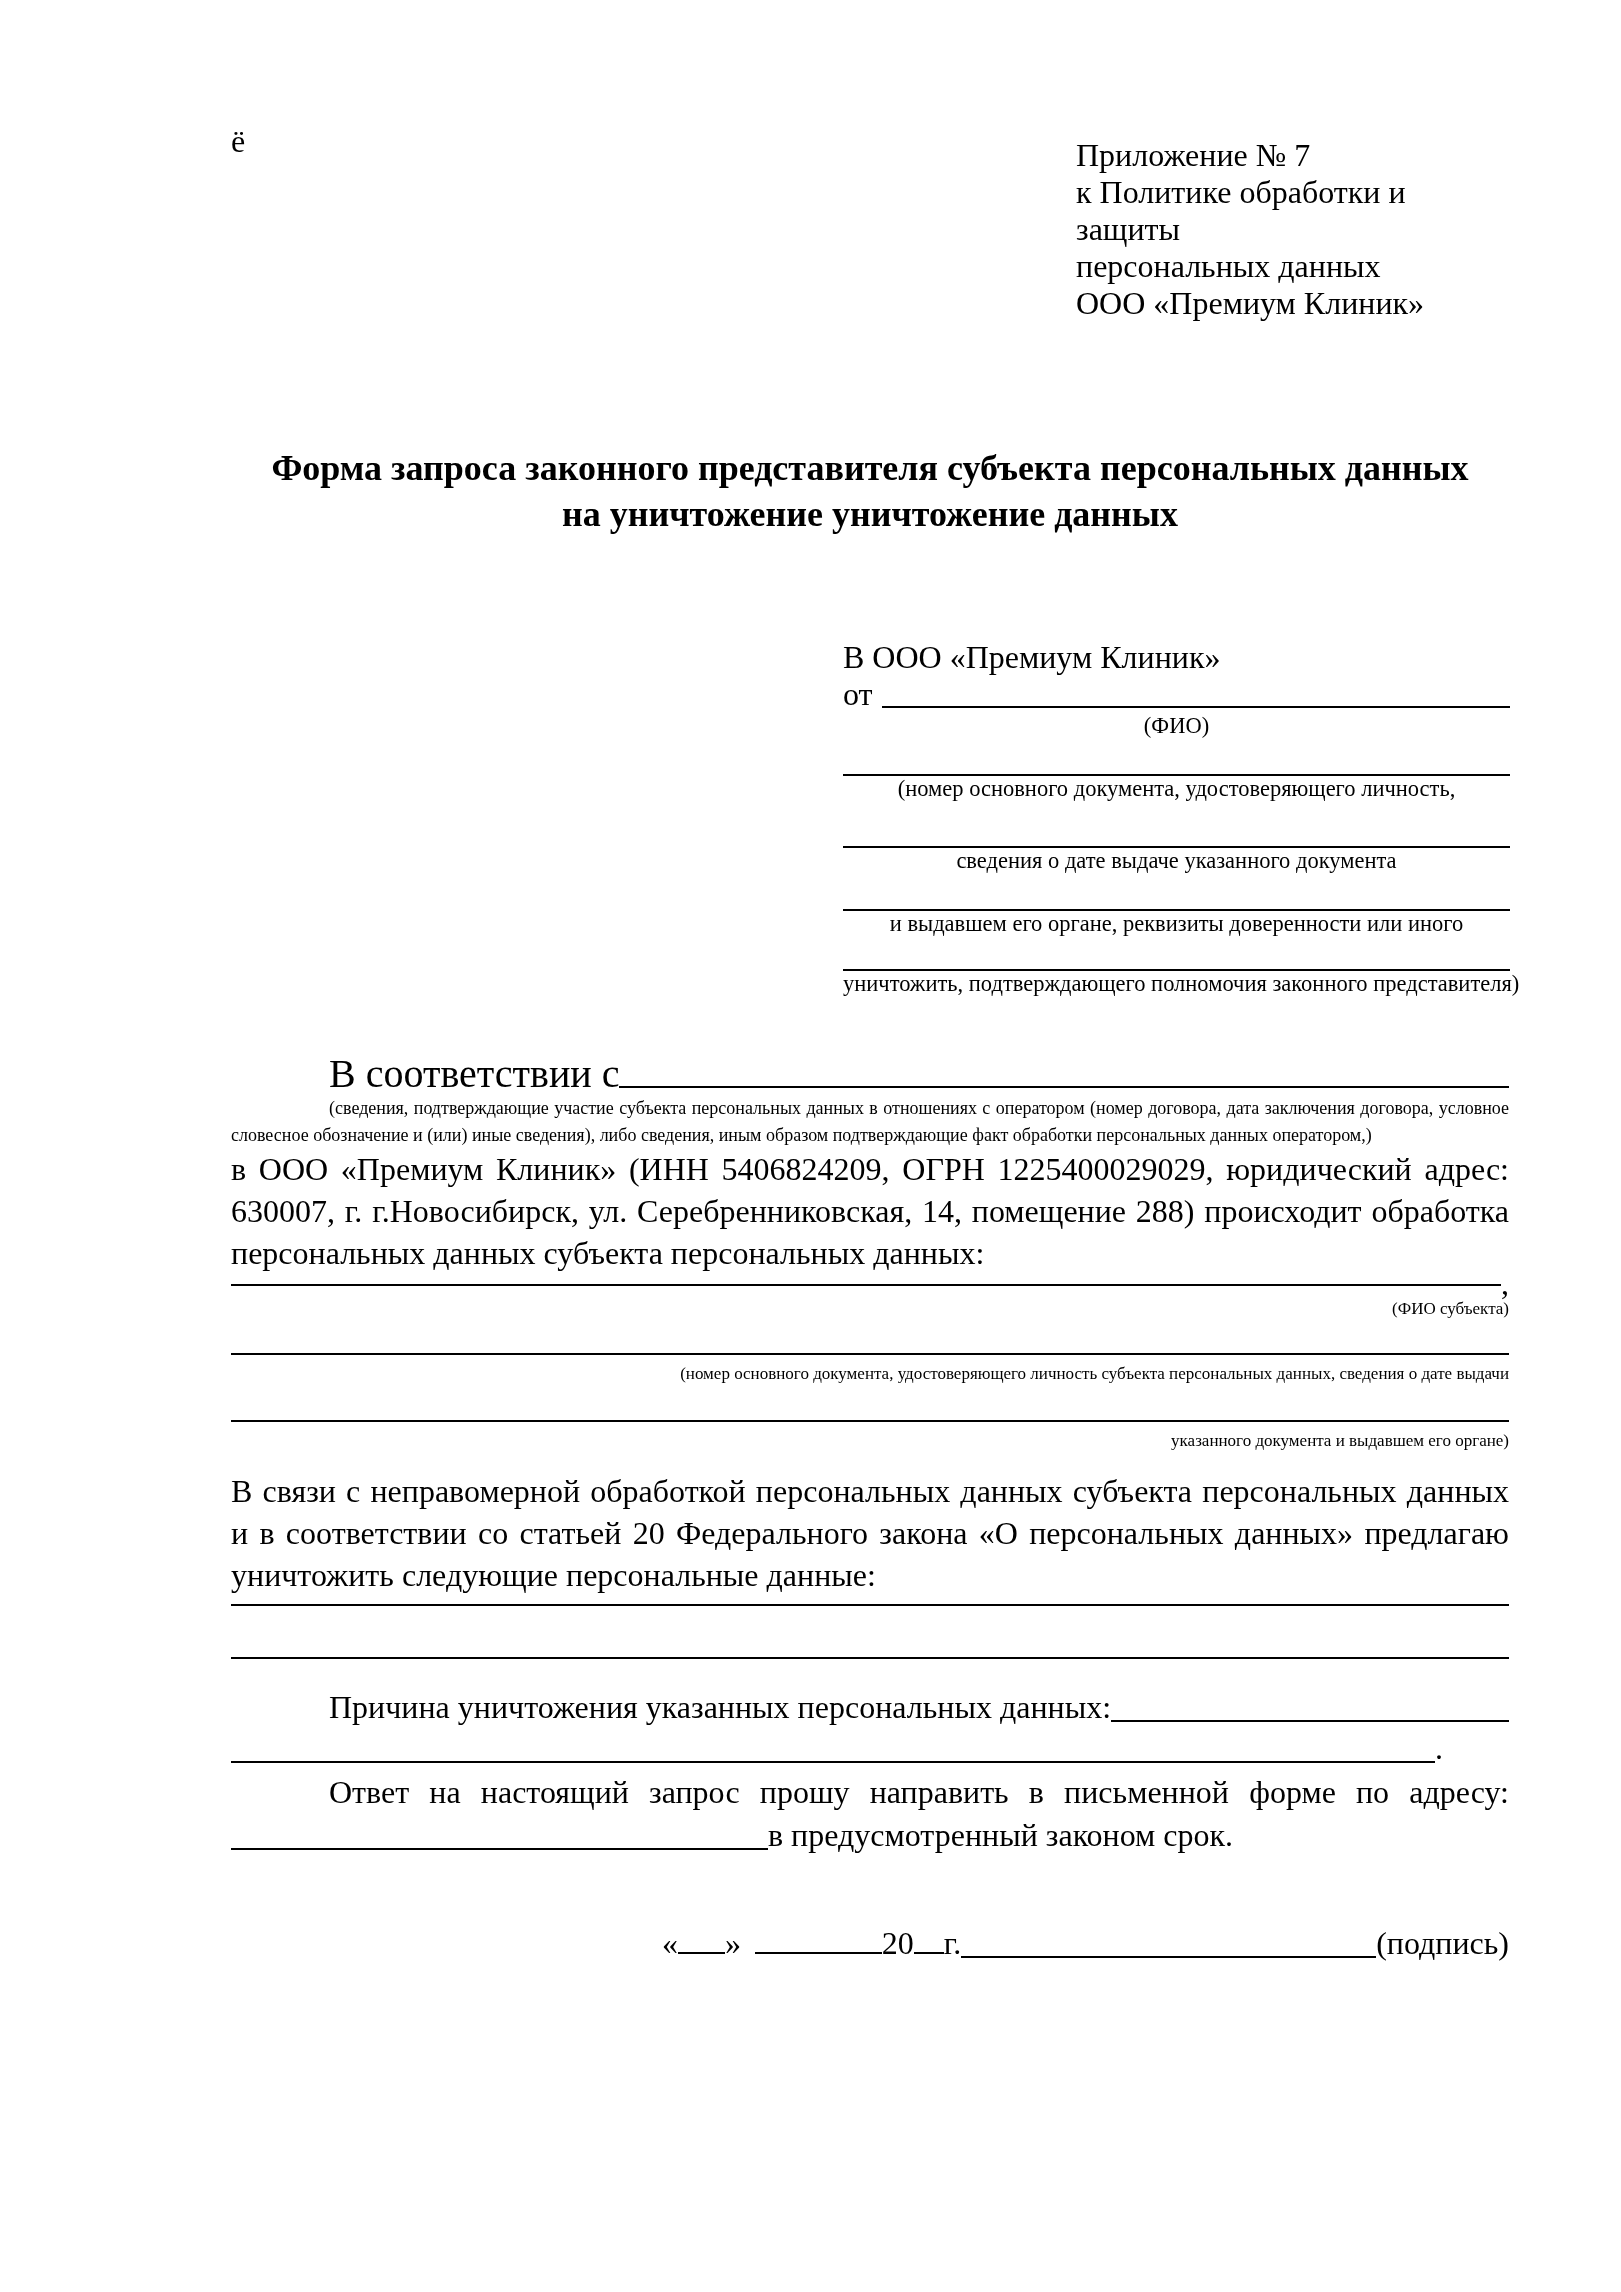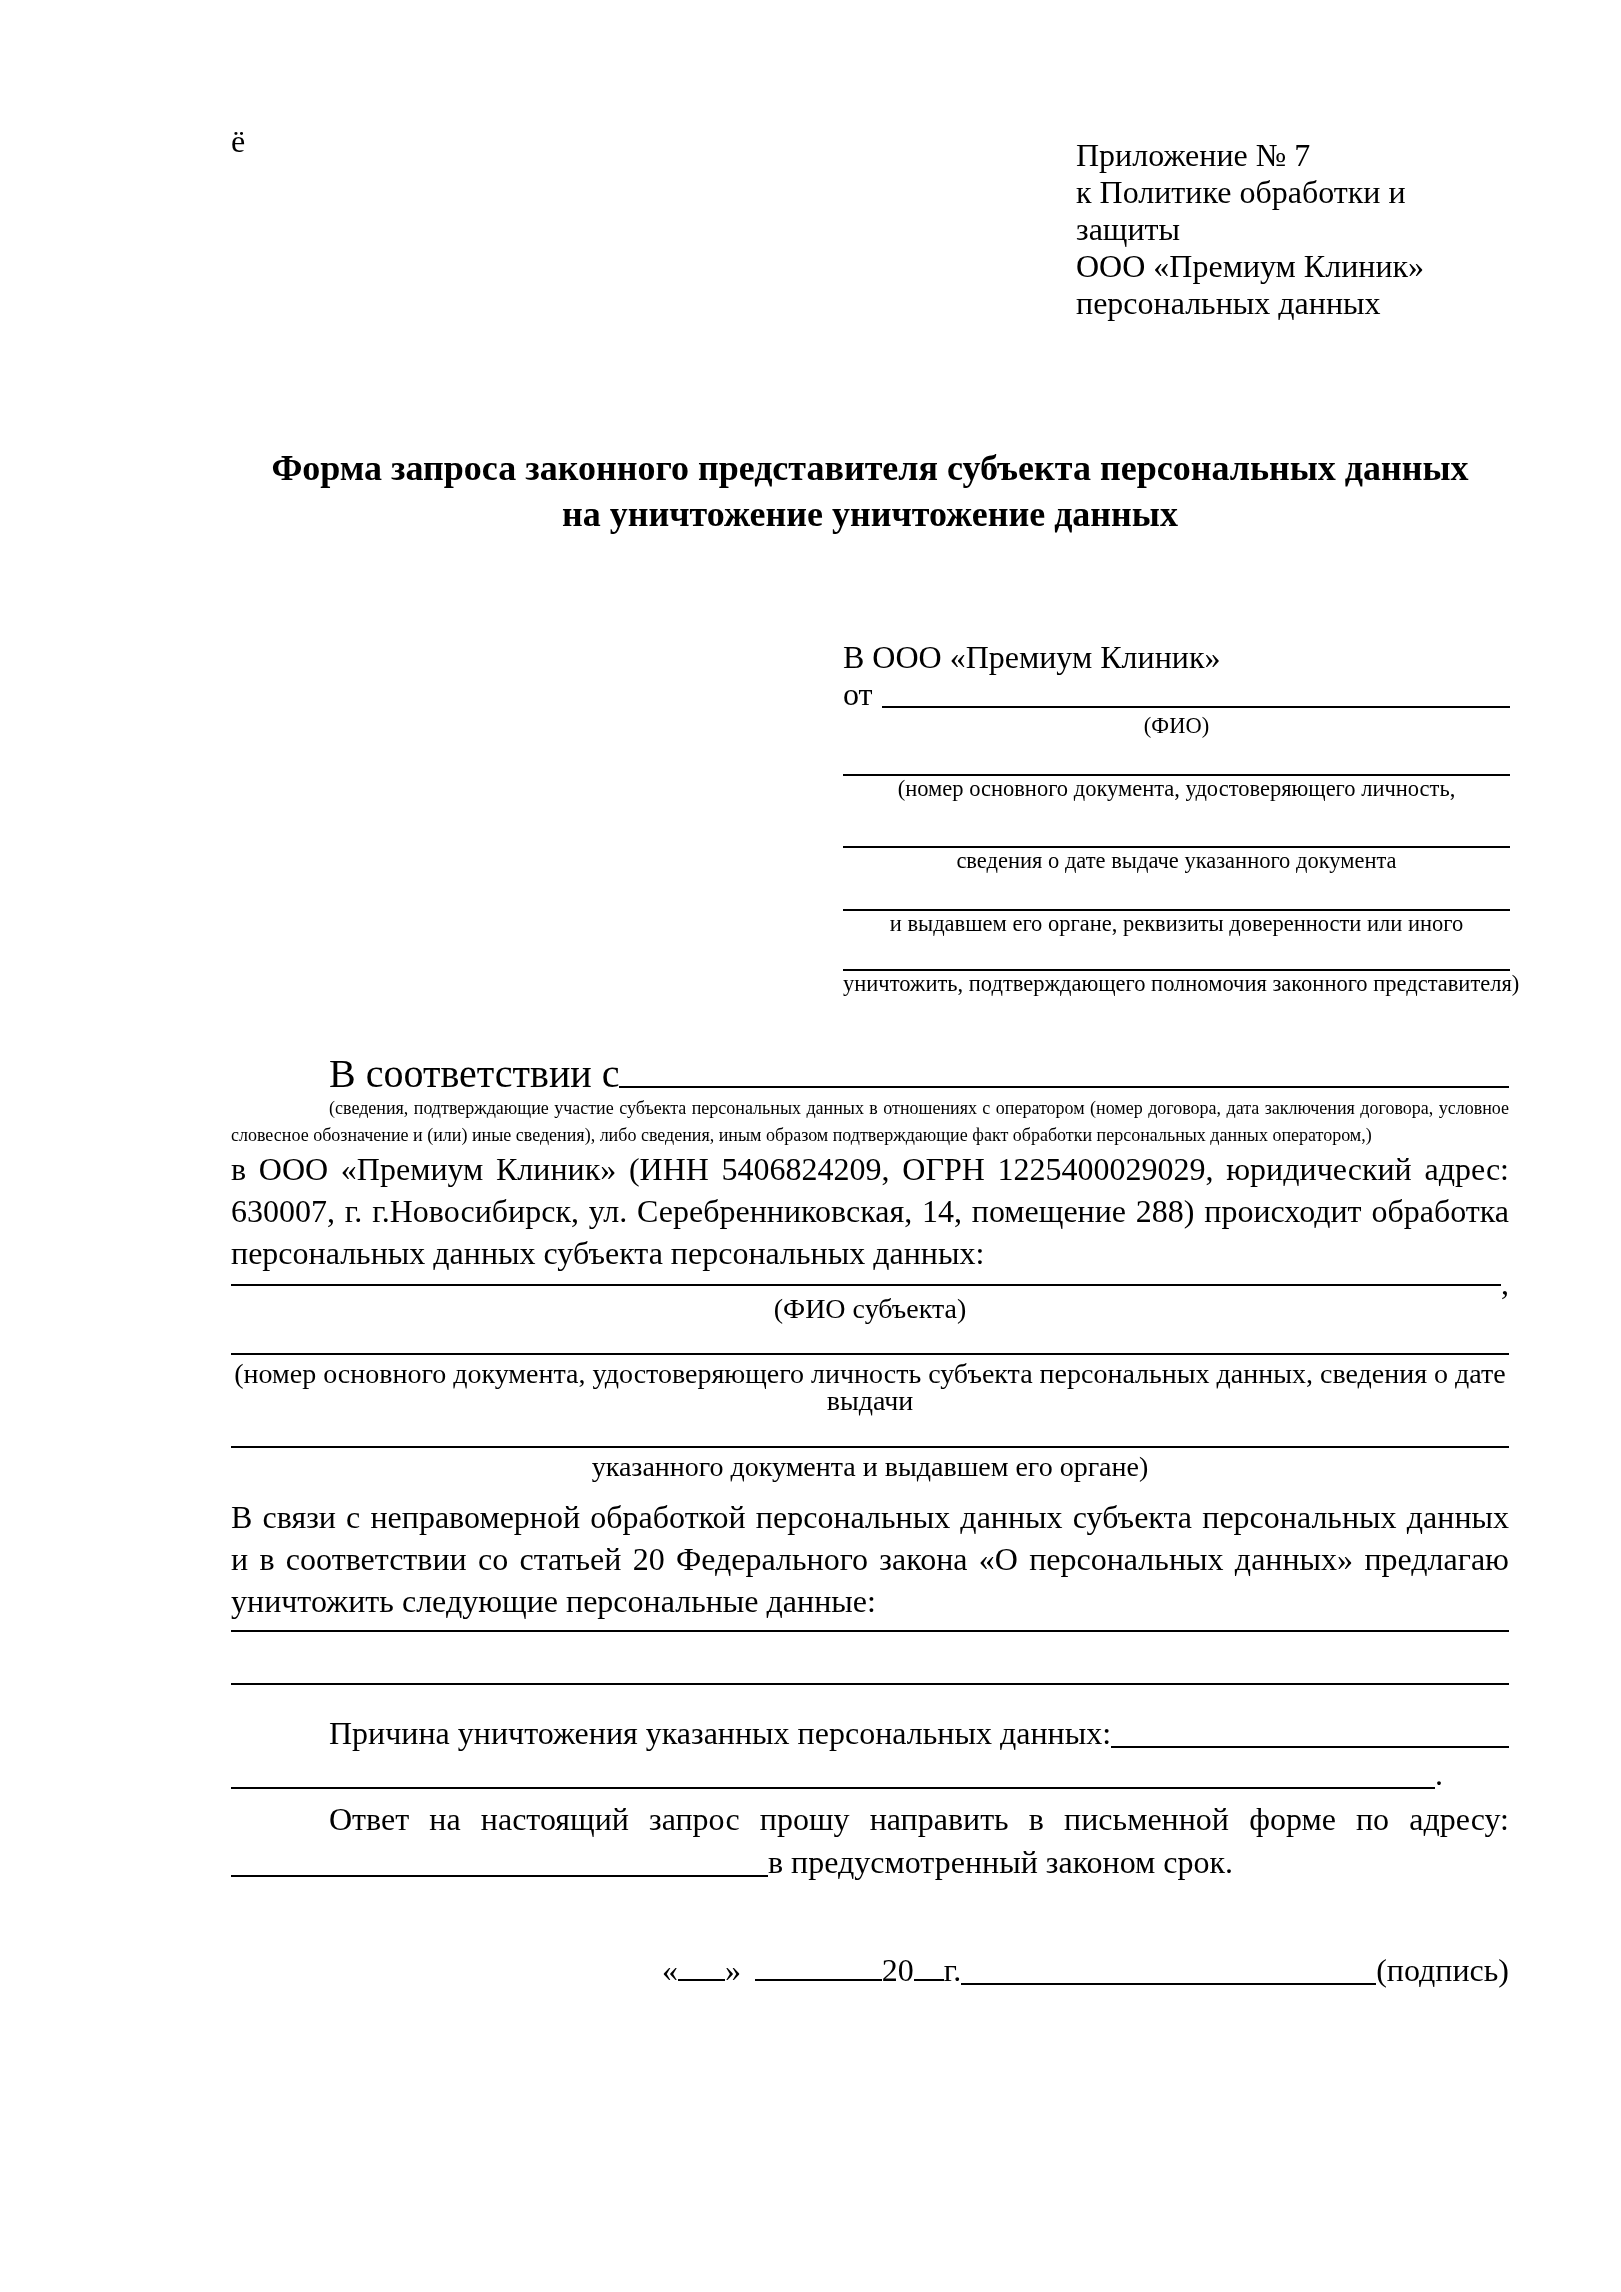--- a/index.html
+++ b/index.html
@@ -49,21 +49,21 @@
   .accordance { margin-top:57px; display:flex; font-size:40px; line-height:39px; }
   .accordance .lead { white-space:nowrap; padding-left:98px; }
   .note {
     margin-top:2px; font-size:18px; line-height:26.5px;
     text-align:justify; text-indent:98px;
   }
   .para { font-size:32px; line-height:42px; text-align:justify; }
   .comma-row { display:flex; margin-top:3.9px; }
   .comma-row .fill { margin-bottom:3.9px; }
   .comma-row .tail { font-size:32px; line-height:11.8px; }
-  .cap-wide { font-size:28px; line-height:26.5px; text-align:center; margin-top:5.9px; }
+  .cap-wide { font-size:17px; line-height:26.5px; text-align:right; margin-top:5.9px; }
   .blank-2 { margin-top:31px; }
   .blank-3 { margin-top:32px; }
   .para-unlawful { margin-top:15.7px; }
   .blank-a { margin-top:7.8px; }
   .blank-b { margin-top:51px; }
 
   .reason-row { display:flex; margin-top:29px; font-size:32px; line-height:39px; }
   .reason-row .lead { white-space:nowrap; padding-left:98px; }
   .period-row { display:flex; margin-top:2px; font-size:32px; line-height:39px; }
   .period-fill { width:1204px; border-bottom:2.9px solid #000; align-self:flex-end; margin-bottom:4.9px; }
@@ -91,22 +91,22 @@
 <body>
 
 <div class="page">
   <div class="content">
 
     <div class="top-row">
       <div class="stray">ё</div>
       <div class="appendix">
         <div>Приложение № 7</div>
         <div>к Политике обработки и защиты</div>
+        <div>персональных данных</div>
         <div>ООО «Премиум Клиник»</div>
-        <div>персональных данных</div>
       </div>
     </div>
 
     <div class="doc-title">
       <div>Форма запроса законного представителя субъекта персональных данных</div>
       <div>на уничтожение уничтожение данных</div>
     </div>
 
     <div class="addressee">
       <div class="addr-to">В ООО «Премиум Клиник»</div>

